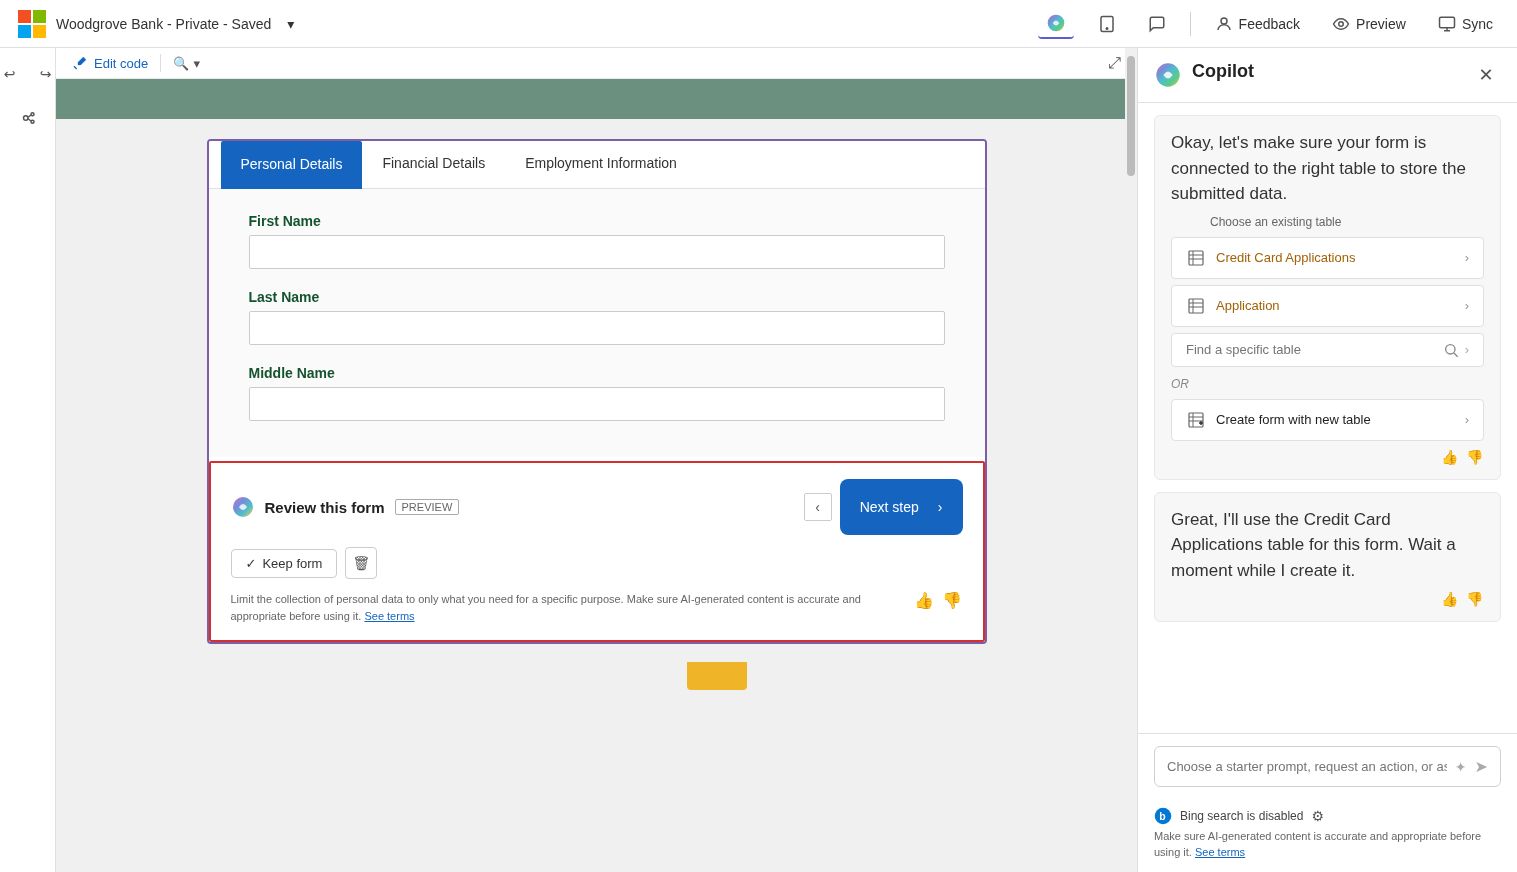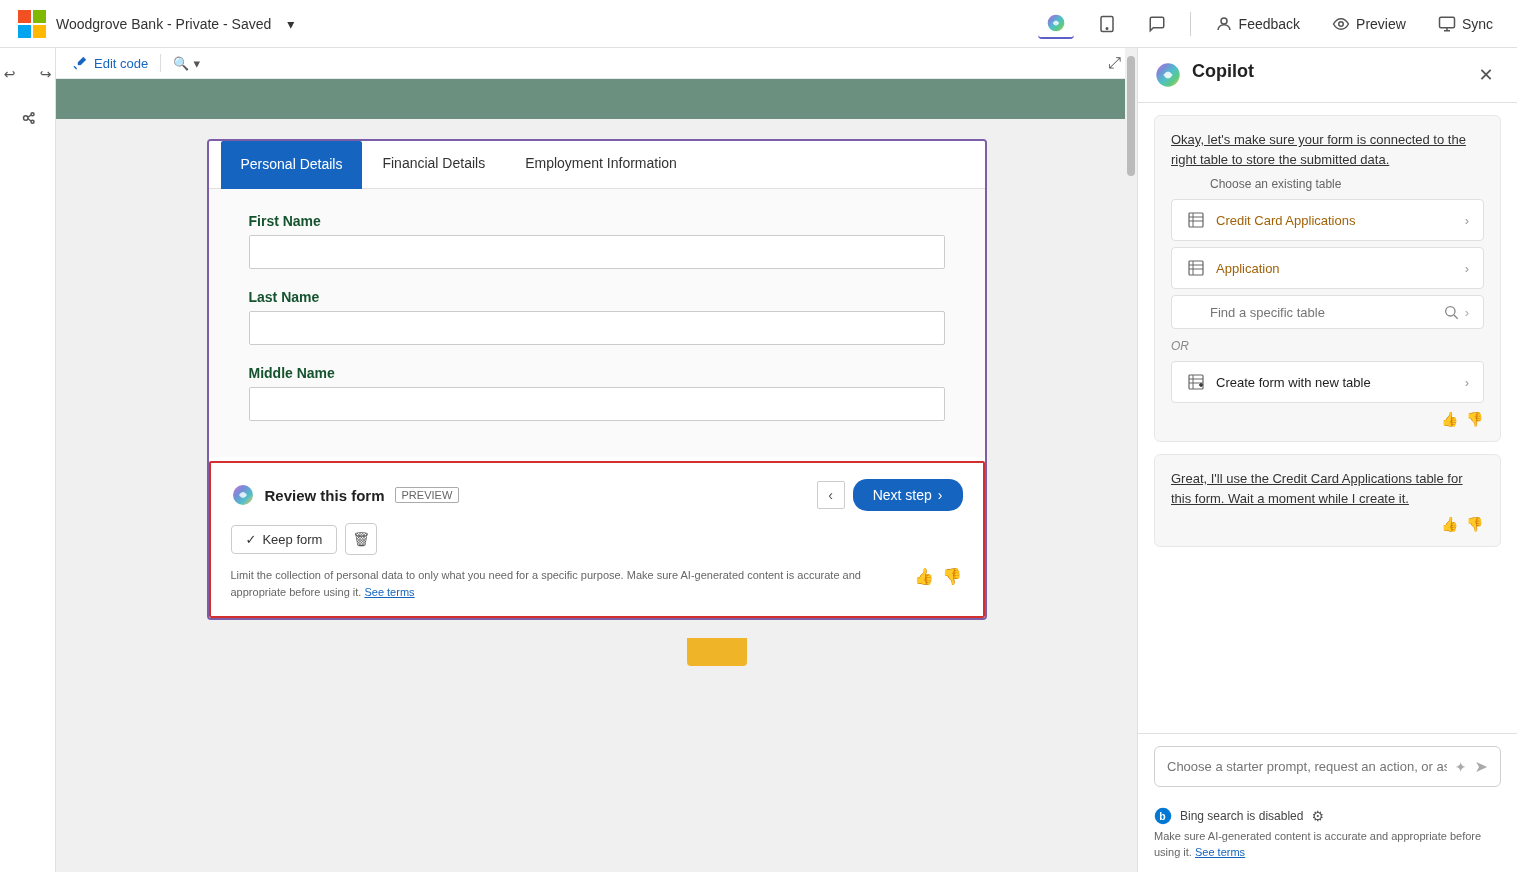--- a/index.html
+++ b/index.html
@@ -214,28 +214,28 @@
       display: flex;
       align-items: center;
       justify-content: center;
       font-size: 14px;
       color: #555;
     }
     .next-step-btn {
       background: #1565c0;
       color: #fff;
       border: none;
-      border-radius: 14px;
-      padding: 8px 20px;
+      border-radius: 8px;
+      padding: 20px 20px;
       font-size: 14px;
       font-weight: 500;
       cursor: pointer;
       display: flex;
       align-items: center;
-      gap: 6px;
+      gap: 19px;
       font-family: inherit;
     }
     .review-panel-actions {
       display: flex;
       align-items: center;
       gap: 8px;
       margin-bottom: 12px;
     }
     .keep-form-btn {
       background: #fff;
@@ -348,25 +348,24 @@
     }
 
     
     .message-bubble {
       background: #f7f7f7;
       border: 1px solid #e8e8e8;
       border-radius: 6px;
       padding: 14px 16px;
     }
     .message-text {
-      font-size: 13px;
+      font-size: 17px;
       color: #333;
       line-height: 1.5;
       margin-bottom: 8px;
-      text-decoration: underline;
     }
     .message-text.no-margin { margin-bottom: 0; }
 
     
     .tables-section {
       margin-top: 8px;
     }
     .tables-section-label {
       font-size: 12px;
       color: #666;
@@ -412,21 +411,20 @@
       border: 1px solid #e0e0e0;
       border-radius: 4px;
       margin-bottom: 6px;
       background: #fff;
     }
     .find-table-left {
       display: flex;
       align-items: center;
       gap: 8px;
       flex: 1;
-      margin-left: 24px;
     }
     .find-table-input {
       border: none;
       outline: none;
       font-size: 13px;
       color: #999;
       font-family: inherit;
       flex: 1;
       background: transparent;
     }

